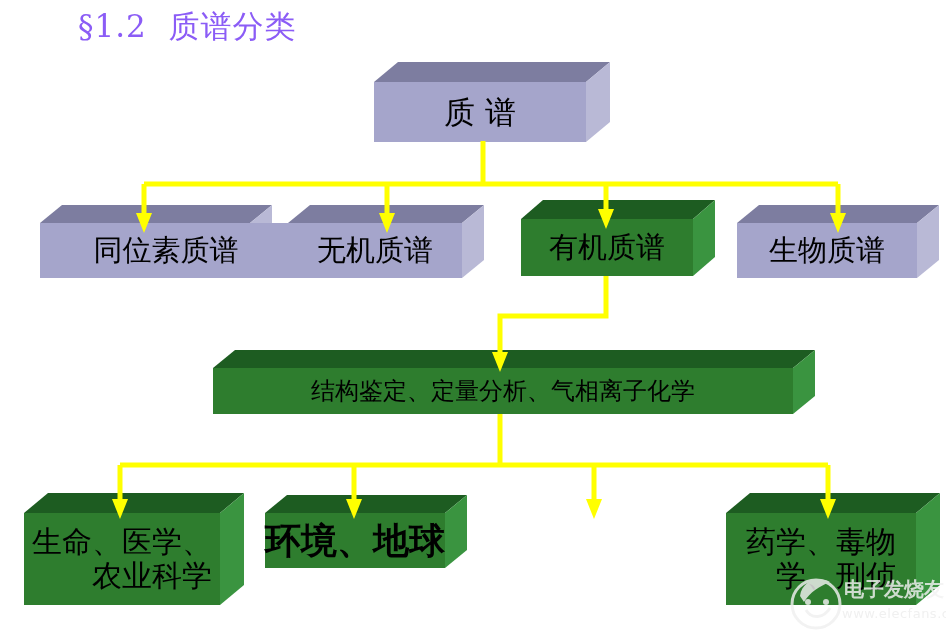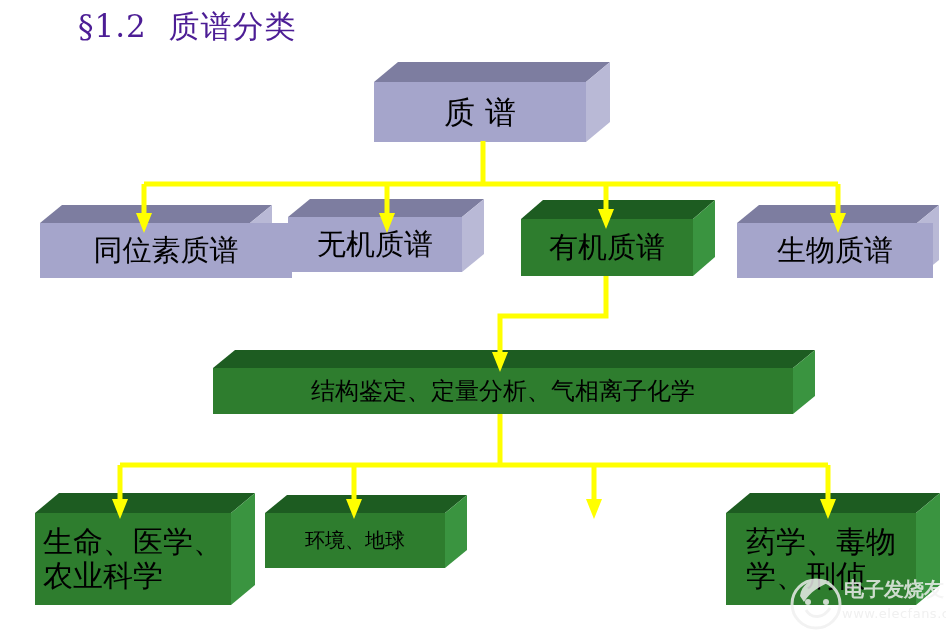--- a/index.html
+++ b/index.html
@@ -20,40 +20,40 @@
     background: #ffffff;
   }
 
   
   .title {
     position: absolute;
     left: 78px;
     top: 6px;
     font-family: "DejaVu Serif", "Liberation Serif", serif;
     font-size: 31px;
-    color: #4c1d95;
+    color: #8b5cf6;
     letter-spacing: 1px;
     white-space: pre;
   }
 
   
   .box {
     position: absolute;
     box-sizing: border-box;
   }
   .box .face {
     position: absolute;
     left: 0;
     right: 0;
     bottom: 0;
     top: 0;
     display: flex;
     align-items: center;
     justify-content: center;
-    text-align: left;
+    text-align: right;
     font-family: "DejaVu Serif", "Liberation Serif", serif;
     color: #000000;
     line-height: 1.12;
     white-space: pre-line;
     overflow: visible;
     z-index: 2;
   }
 
   
   .purple .face { background: #a5a5cb; }
@@ -158,67 +158,67 @@
   </div>
 
   <div class="box purple" style="left:40px; top:223px; width:252px; height:55px;">
     <svg class="shape-svg" width="210" height="55" viewBox="0 0 210 55">
       <polygon class="top-shape" points="0,0 22,-18 232,-18 210,0"></polygon>
       <polygon class="side-shape" points="210,0 232,-18 232,37 210,55"></polygon>
     </svg>
     <div class="face" style="font-size:29px;">同位素质谱</div>
   </div>
 
-  <div class="box purple" style="left:288px; top:217px; width:174px; height:55px;">
+  <div class="box purple" style="left:288px; top:223px; width:174px; height:55px;">
     <svg class="shape-svg" width="174" height="55" viewBox="0 0 174 55">
       <polygon class="top-shape" points="0,0 22,-18 196,-18 174,0"></polygon>
       <polygon class="side-shape" points="174,0 196,-18 196,37 174,55"></polygon>
     </svg>
     <div class="face" style="font-size:29px;">无机质谱</div>
   </div>
 
   <div class="box green" style="left:521px; top:219px; width:172px; height:57px;">
     <svg class="shape-svg" width="172" height="57" viewBox="0 0 172 57">
       <polygon class="top-shape" points="0,0 22,-19 194,-19 172,0"></polygon>
       <polygon class="side-shape" points="172,0 194,-19 194,38 172,57"></polygon>
     </svg>
     <div class="face" style="font-size:29px;">有机质谱</div>
   </div>
 
-  <div class="box purple" style="left:737px; top:223px; width:196px; height:55px;">
+  <div class="box purple" style="left:737px; top:223px; width:180px; height:55px;">
     <svg class="shape-svg" width="180" height="55" viewBox="0 0 180 55">
       <polygon class="top-shape" points="0,0 22,-18 202,-18 180,0"></polygon>
       <polygon class="side-shape" points="180,0 202,-18 202,37 180,55"></polygon>
     </svg>
     <div class="face" style="font-size:29px;">生物质谱</div>
   </div>
 
   <div class="box green" style="left:213px; top:368px; width:580px; height:46px;">
     <svg class="shape-svg" width="580" height="46" viewBox="0 0 580 46">
       <polygon class="top-shape" points="0,0 22,-18 602,-18 580,0"></polygon>
       <polygon class="side-shape" points="580,0 602,-18 602,28 580,46"></polygon>
     </svg>
     <div class="face" style="font-size:24px;">结构鉴定、定量分析、气相离子化学</div>
   </div>
 
-  <div class="box green" style="left:35px; top:513px; width:196px; height:92px;">
+  <div class="box green" style="left:24px; top:513px; width:196px; height:92px;">
     <svg class="shape-svg" width="196" height="92" viewBox="0 0 196 92">
       <polygon class="top-shape" points="0,0 24,-20 220,-20 196,0"></polygon>
       <polygon class="side-shape" points="196,0 220,-20 220,72 196,92"></polygon>
     </svg>
     <div class="face" style="font-size:30px;">生命、医学、
 农业科学</div>
   </div>
 
   <div class="box green" style="left:265px; top:513px; width:180px; height:55px;">
     <svg class="shape-svg" width="180" height="55" viewBox="0 0 180 55">
       <polygon class="top-shape" points="0,0 22,-18 202,-18 180,0"></polygon>
       <polygon class="side-shape" points="180,0 202,-18 202,37 180,55"></polygon>
     </svg>
-    <div class="face" style="font-size:20px;">环境、地球</div>
+    <div class="face" style="font-size:36px;font-weight:bold;">环境、地球</div>
   </div>
 
 
   <div class="box green" style="left:726px; top:513px; width:190px; height:92px;">
     <svg class="shape-svg" width="190" height="92" viewBox="0 0 190 92">
       <polygon class="top-shape" points="0,0 24,-20 214,-20 190,0"></polygon>
       <polygon class="side-shape" points="190,0 214,-20 214,72 190,92"></polygon>
     </svg>
     <div class="face" style="font-size:30px;">药学、毒物
 学、刑侦</div>

